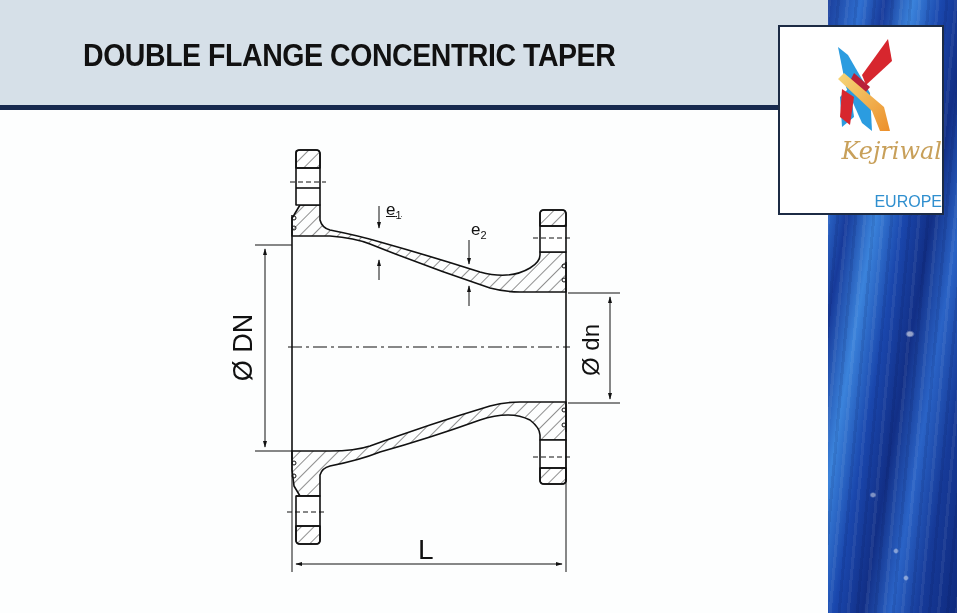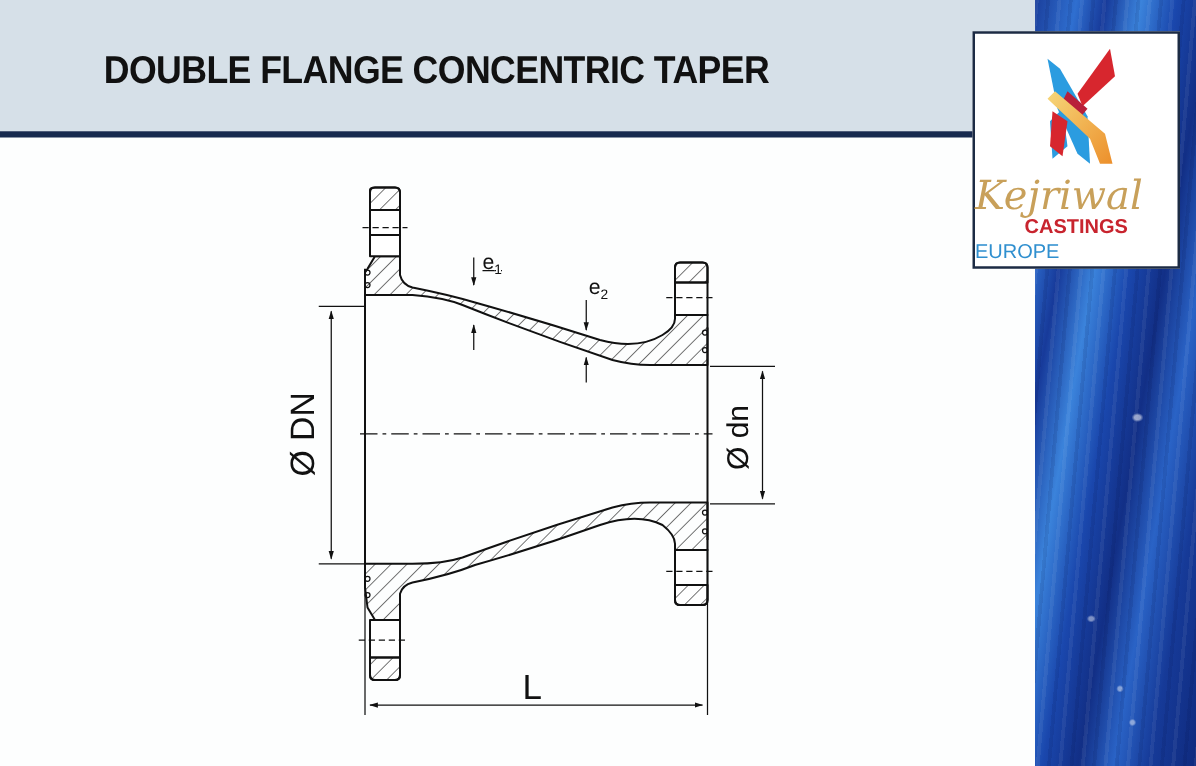--- a/index.html
+++ b/index.html
@@ -11,23 +11,23 @@
     background:
       radial-gradient(ellipse 8px 6px at 82px 334px, rgba(255,255,255,0.55) 30%, transparent 60%),
       radial-gradient(ellipse 6px 5px at 45px 495px, rgba(255,255,255,0.45) 30%, transparent 60%),
       radial-gradient(ellipse 5px 5px at 68px 551px, rgba(255,255,255,0.45) 30%, transparent 60%),
       radial-gradient(ellipse 5px 5px at 78px 578px, rgba(255,255,255,0.45) 30%, transparent 60%),
       linear-gradient(100deg, #1b3f9c 0%, #2f6fd0 14%, #173a9a 24%, #3b83db 36%, #1a47ad 48%, #122f86 60%, #2a63c6 72%, #163a98 84%, #0f2a7e 100%);}
   .water::after{content:"";position:absolute;inset:0;
     background:repeating-linear-gradient(95deg, rgba(255,255,255,0.06) 0 3px, transparent 3px 9px, rgba(0,10,60,0.10) 9px 12px, transparent 12px 18px);}
   .logo{position:absolute;left:778px;top:25px;width:166px;height:190px;background:#fff;border:2px solid #1c2b44;box-sizing:border-box;}
   .logo svg{position:absolute;left:0;top:0;}
-  .logo-script{position:absolute;left:0;width:100%;top:110px;text-align:left;font-family:"DejaVu Serif",serif;font-style:italic;font-size:32px;color:#c8a05a;letter-spacing:0px;}
+  .logo-script{position:absolute;left:0;width:100%;top:110px;text-align:right;font-family:"DejaVu Serif",serif;font-style:italic;font-size:24px;color:#c8a05a;letter-spacing:0px;}
   .logo-castings{position:absolute;left:0;width:100%;top:146px;text-align:center;font-family:"Liberation Sans",sans-serif;font-weight:bold;font-size:16px;color:#c8242e;}
-  .logo-europe{position:absolute;left:0;width:100%;top:166px;text-align:left;font-family:"Liberation Sans",sans-serif;font-size:16px;color:#2f8fcf;}
+  .logo-europe{position:absolute;left:0;width:100%;top:166px;text-align:right;font-family:"Liberation Sans",sans-serif;font-size:16px;color:#2f8fcf;}
   .drawing{position:absolute;left:0;top:0;}
   .dim-label{position:absolute;font-family:"Liberation Sans",sans-serif;color:#111;white-space:nowrap;}
 </style>
 </head>
 <body>
 
 <div class="header"></div>
 <div class="header-rule"></div>
 <div class="title">DOUBLE FLANGE CONCENTRIC TAPER</div>
 
@@ -45,21 +45,20 @@
 
     <path d="M58 52 L64 46 L104 80 L110 104 L100 104 L92 84 Z" fill="url(#gold)"></path>
     <defs>
       <linearGradient id="gold" x1="0" y1="0" x2="1" y2="1">
         <stop offset="0" stop-color="#f6d77a"></stop>
         <stop offset="1" stop-color="#ec8f2b"></stop>
       </linearGradient>
     </defs>
   </svg>
   <div class="logo-script">Kejriwal</div>
-  <div class="logo-castings">CASTINGS</div>
   <div class="logo-europe">EUROPE</div>
 </div>
 
 <svg class="drawing" width="957" height="613" viewBox="0 0 957 613">
   <defs>
     <pattern id="hatch" patternUnits="userSpaceOnUse" width="9" height="9" patternTransform="rotate(45)">
       <line x1="0" y1="0" x2="0" y2="9" stroke="#222" stroke-width="1"></line>
     </pattern>
     <marker id="arrow" viewBox="0 0 10 10" refX="9" refY="5" markerWidth="7" markerHeight="7" orient="auto-start-reverse">
       <path d="M0 2 L10 5 L0 8 Z" fill="#111"></path>

